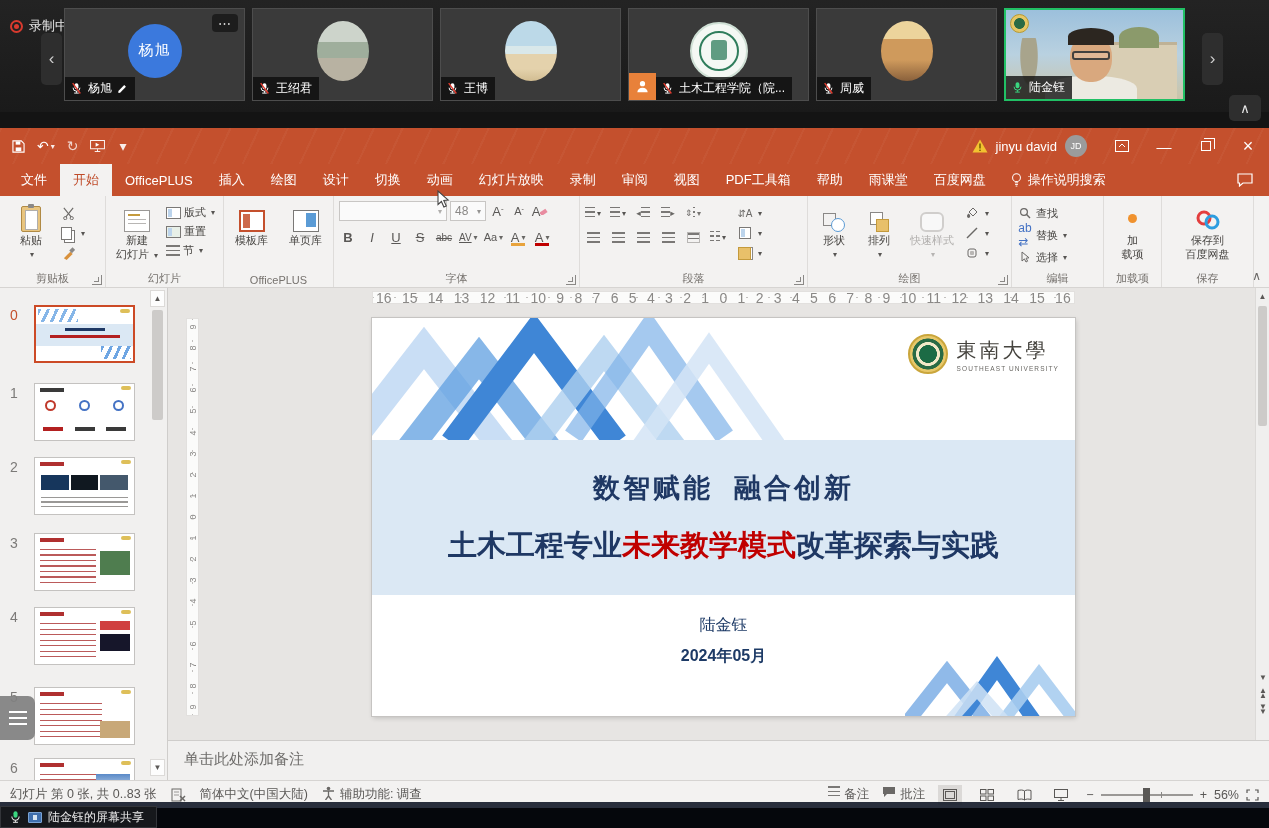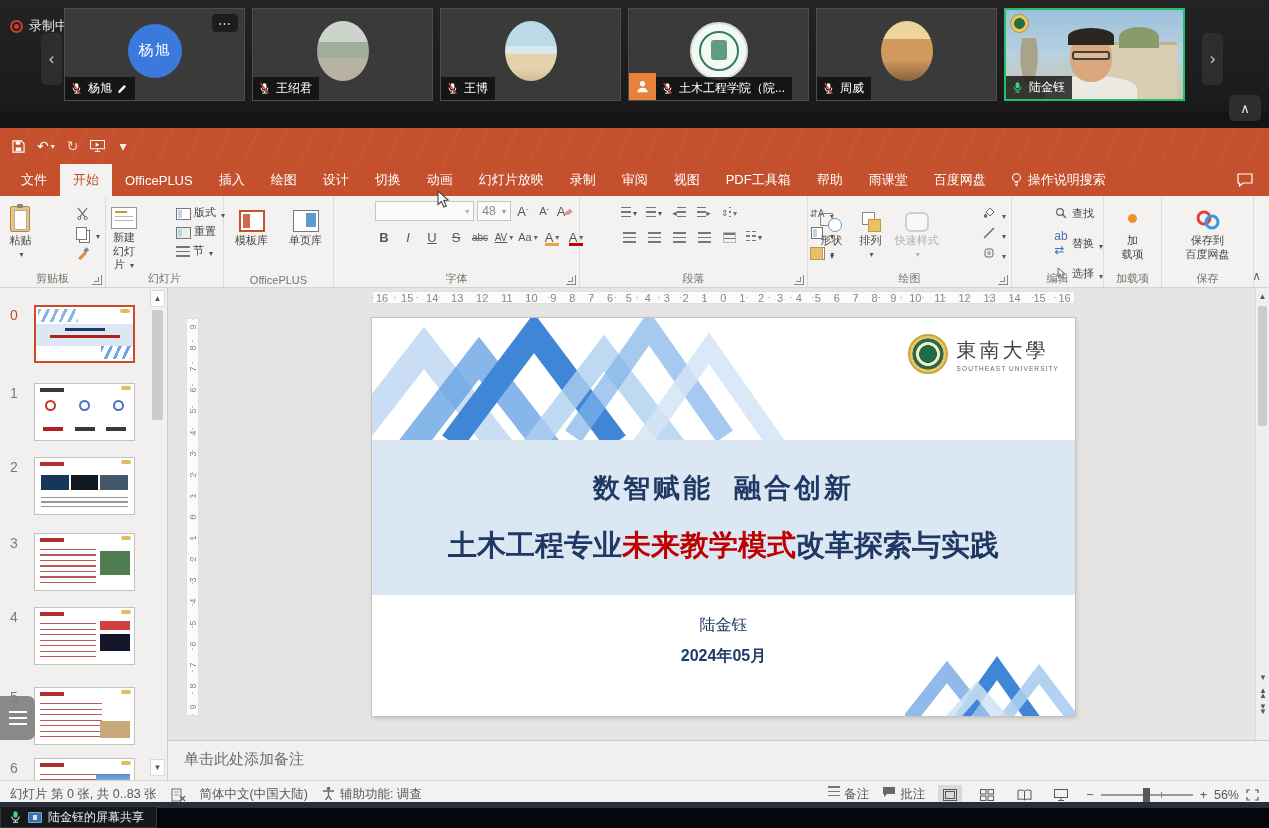--- a/index.html
+++ b/index.html
@@ -64,21 +64,21 @@
 
   
   .ribbon{position:relative;height:92px;background:#f3f2f1;border-bottom:1px solid #d6d4d2;display:flex;overflow:hidden;color:#474542;}
   .rgroup{position:relative;height:100%;border-right:1px solid #ddlbd9;border-right:1px solid #dedcda;padding:5px 5px 15px;flex:none;display:flex;gap:3px;}
   .rgroup-label{position:absolute;bottom:1px;left:0;right:0;text-align:center;font-size:11px;color:#76726e;}
   .dlg{position:absolute;right:3px;bottom:2px;width:10px;height:10px;border-right:1px solid #8a8886;border-bottom:1px solid #8a8886;}
   .dlg::after{content:'';position:absolute;right:2px;bottom:2px;width:4px;height:4px;border-right:1px solid #8a8886;border-bottom:1px solid #8a8886;}
   .bigbtn{width:52px;display:flex;flex-direction:column;align-items:center;justify-content:flex-start;gap:2px;font-size:11px;text-align:center;line-height:1.25;padding-top:3px;}
   .bigbtn .bi{height:28px;display:flex;align-items:flex-end;}
   .vstack{display:flex;flex-direction:column;justify-content:flex-start;gap:4px;padding-top:4px;}
-  .srow{display:flex;align-items:flex-end;gap:3px;font-size:11px;white-space:nowrap;margin-left:36px;}
+  .srow{display:flex;align-items:center;gap:3px;font-size:11px;white-space:nowrap;}
   .mini{width:16px;height:16px;display:inline-flex;align-items:center;justify-content:center;flex:none;}
   .lines-ic{width:14px;height:12px;background:repeating-linear-gradient(180deg,#7a7876 0 1.5px,transparent 1.5px 4.5px);}
   .clipboard-ic{width:20px;height:26px;background:#e9c57f;border:1px solid #b08a44;border-radius:2px;position:relative;}
   .clipboard-ic::before{content:'';position:absolute;left:3px;top:3px;width:11px;height:18px;background:#fff;border:1px solid #b0aeac;}
   .clipboard-ic::after{content:'';position:absolute;left:6px;top:-3px;width:6px;height:4px;background:#8a8886;border-radius:1px;}
   .copy-ic{width:11px;height:13px;border:1px solid #7a7876;background:#fff;box-shadow:3px 3px 0 -1px #fff,3px 3px 0 0 #7a7876;margin-right:3px;}
   .newslide-ic{width:26px;height:22px;background:#fff;border:1px solid #9a9896;position:relative;}
   .newslide-ic::before{content:'';position:absolute;left:3px;top:3px;width:12px;height:2px;background:#c49a3c;}
   .newslide-ic::after{content:'';position:absolute;left:3px;top:8px;width:18px;height:8px;background:repeating-linear-gradient(180deg,#b8b6b4 0 1.5px,transparent 1.5px 4px);}
   .layout-ic{width:15px;height:12px;border:1px solid #7a7876;background:#fff;position:relative;}
@@ -143,21 +143,21 @@
   .tscroll{position:absolute;right:2px;top:2px;bottom:4px;width:15px;}
   .tscroll .sbtn{position:absolute;left:0;width:15px;height:17px;background:#fdfdfd;border:1px solid #dcdad8;color:#5a5856;font-size:8px;display:flex;align-items:center;justify-content:center;}
   .tscroll .up{top:0;}
   .tscroll .down{bottom:0;}
   .tscroll .sthumb{position:absolute;left:2px;top:20px;width:11px;height:110px;background:#cdcbc9;border-radius:2px;}
   .float-list{position:absolute;left:0;top:408px;width:35px;height:44px;background:rgba(128,128,128,.92);border-radius:0 7px 7px 0;display:flex;align-items:center;justify-content:center;z-index:6;}
   .float-list .fl-ic{width:18px;height:14px;background:repeating-linear-gradient(180deg,#fff 0 2px,transparent 2px 6px);}
 
   .rightpane{flex:1;display:flex;flex-direction:column;}
   .editing{position:relative;height:452px;background:#e7e5e3;}
-  .h-ruler{position:absolute;left:204px;top:3px;width:703px;height:13px;background:#fbfbfa;border:1px solid #e2e0de;display:flex;justify-content:space-between;align-items:center;padding:0 3px;font-size:11px;color:#8a8886;background-image:radial-gradient(circle,#c2c0be 0.8px,transparent 1px);background-size:22px 100%;background-position:11px 50%;}
+  .h-ruler{position:absolute;left:204px;top:3px;width:703px;height:13px;background:#fbfbfa;border:1px solid #e2e0de;display:flex;justify-content:space-between;align-items:center;padding:0 3px;font-size:14px;color:#8a8886;background-image:radial-gradient(circle,#c2c0be 0.8px,transparent 1px);background-size:22px 100%;background-position:11px 50%;}
   .v-ruler{position:absolute;left:18px;top:30px;width:13px;height:398px;background:#fbfbfa;border:1px solid #e2e0de;display:flex;flex-direction:column;justify-content:space-between;align-items:center;padding:3px 0;font-size:9px;color:#8a8886;background-image:radial-gradient(circle,#c2c0be 0.8px,transparent 1px);background-size:100% 22px;background-position:50% 11px;}
   .v-ruler span{transform:rotate(-90deg);display:block;}
   .canvas{position:absolute;left:204px;top:30px;width:703px;height:398px;background:#fff;box-shadow:0 0 0 1px #c6c4c2,1px 2px 5px rgba(0,0,0,.18);}
   .slide-top{position:absolute;left:0;top:0;right:0;height:122px;overflow:hidden;background:#fff;}
   .zig{position:absolute;left:-8px;top:0;width:420px;height:122px;}
   .seu-logo{position:absolute;right:16px;top:16px;display:flex;align-items:center;gap:9px;}
   .seu-seal{width:40px;height:40px;border-radius:50%;border:2px solid #caa63c;background:radial-gradient(circle at 50% 50%,#1c6b45 0 34%,#f3e9c8 36% 46%,#2a6b45 48% 60%,#e8c86a 62% 100%);}
   .seu-cn{font-family:"DejaVu Serif",serif;font-size:20px;color:#46443f;letter-spacing:3px;white-space:nowrap;}
   .seu-en{font-size:6.5px;color:#6a6864;letter-spacing:1.1px;margin-top:1px;}
   .slide-band{position:absolute;left:0;right:0;top:122px;height:155px;background:#dbe8f4;display:flex;flex-direction:column;align-items:center;justify-content:center;gap:20px;}
@@ -337,20 +337,42 @@
         <span class="qi">
             <svg width="15" height="12" viewBox="0 0 16 13">
               <rect x="0.5" y="0.5" width="15" height="9" fill="none" stroke="#fff"></rect>
               <path d="M6 3l4 2.2L6 7.4z" fill="#fff"></path>
               <line x1="8" y1="10" x2="8" y2="12.5" stroke="#fff"></line>
               <line x1="5" y1="12.5" x2="11" y2="12.5" stroke="#fff"></line>
             </svg>
           </span>
         <span class="qi caret">▾</span>
       </div>
+      <div class="tb-right">
+        <div class="tb-user">
+          <svg width="16" height="14" viewBox="0 0 16 14">
+              <path d="M8 0.5L15.5 13.5H0.5z" fill="#f2c230"></path>
+              <rect x="7.3" y="4.5" width="1.4" height="5" fill="#6b5200"></rect>
+              <rect x="7.3" y="10.6" width="1.4" height="1.4" fill="#6b5200"></rect>
+            </svg>
+          <span>jinyu david</span>
+          <span class="jd">JD</span>
+        </div>
+        <div class="winbtn">
+            <svg width="14" height="12" viewBox="0 0 14 12">
+              <rect x="0.5" y="0.5" width="13" height="11" fill="none" stroke="#fff"></rect>
+              <path d="M4 7l3-3 3 3" fill="none" stroke="#fff"></path>
+            </svg>
+          </div>
+        <div class="winbtn">—</div>
+        <div class="winbtn">
+            <span class="restore-glyph"></span>
+          </div>
+        <div class="winbtn" style="font-size:18px">×</div>
+      </div>
     </div>
 
     <div class="tabrow">
       <div class="tablist">
           <div class="rtab">文件</div>
           <div class="rtab active">开始</div>
           <div class="rtab">OfficePLUS</div>
           <div class="rtab">插入</div>
           <div class="rtab">绘图</div>
           <div class="rtab">设计</div>
@@ -625,21 +647,21 @@
                 </svg>
               </span>
               <span class="caret">▾</span>
             </div>
         </div>
         <div class="rgroup-label">绘图</div>
         <div class="dlg"></div>
       </div>
 
       <div class="rgroup" style="width:92px">
-        <div class="vstack" style="gap:14px">
+        <div class="vstack" style="gap:6px">
           <div class="srow">
               <span class="mini">
                 <svg width="12" height="12" viewBox="0 0 12 12">
                   <circle cx="5" cy="5" r="3.4" fill="none" stroke="#6a6866" stroke-width="1.2"></circle>
                   <line x1="7.6" y1="7.6" x2="11" y2="11" stroke="#6a6866" stroke-width="1.4"></line>
                 </svg>
               </span>
               <span>查找</span>
             </div>
           <div class="srow">

